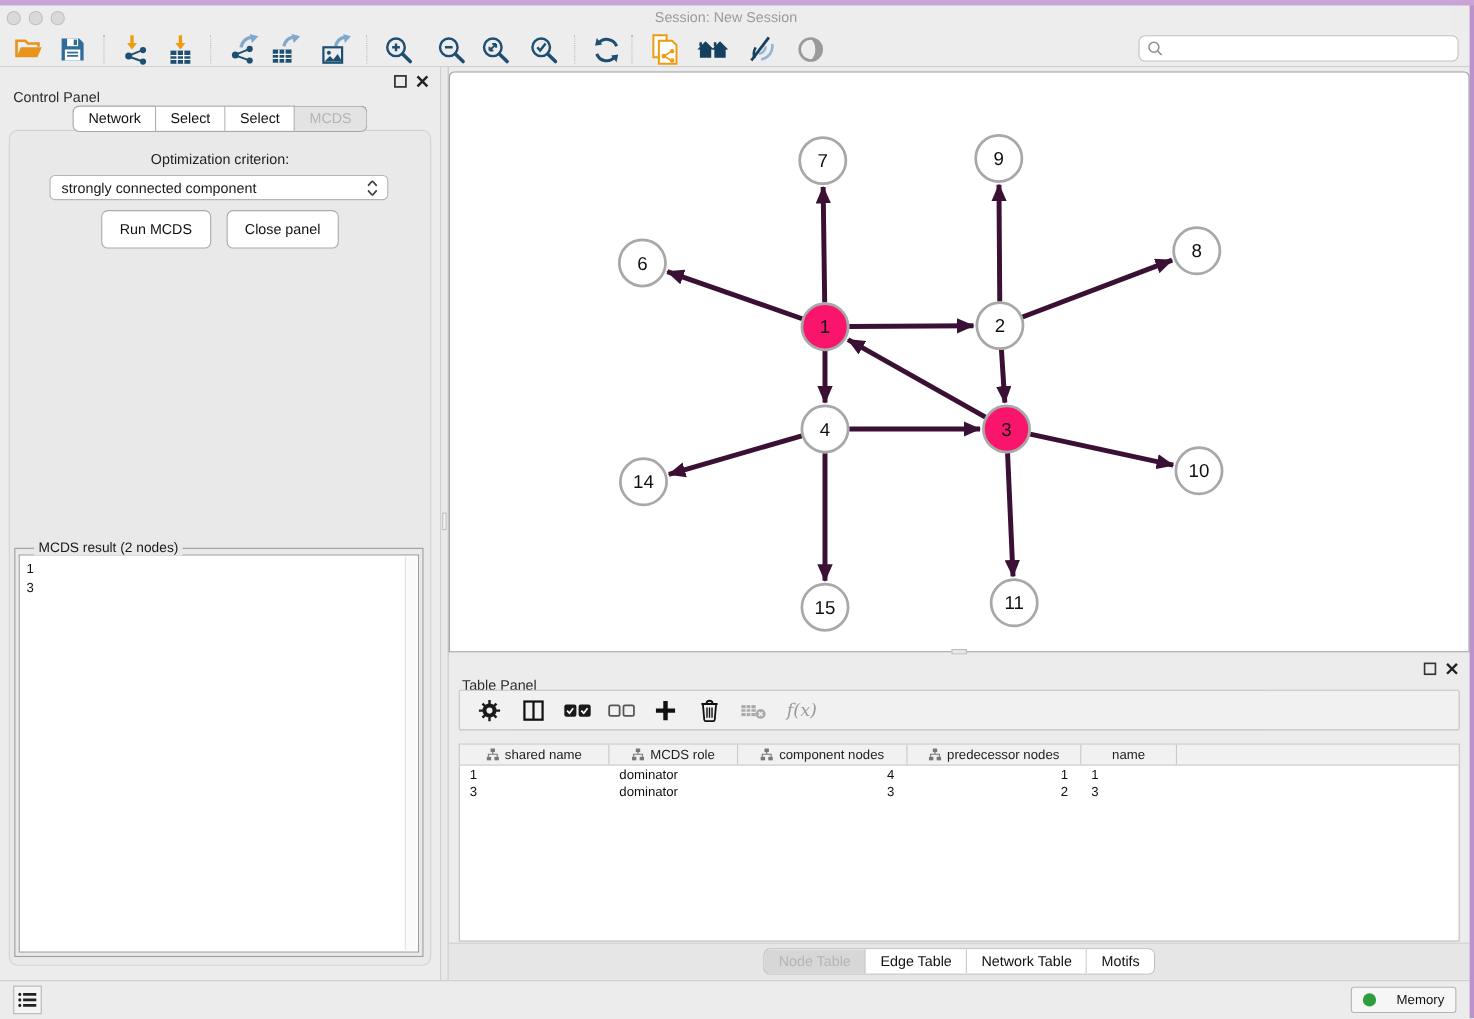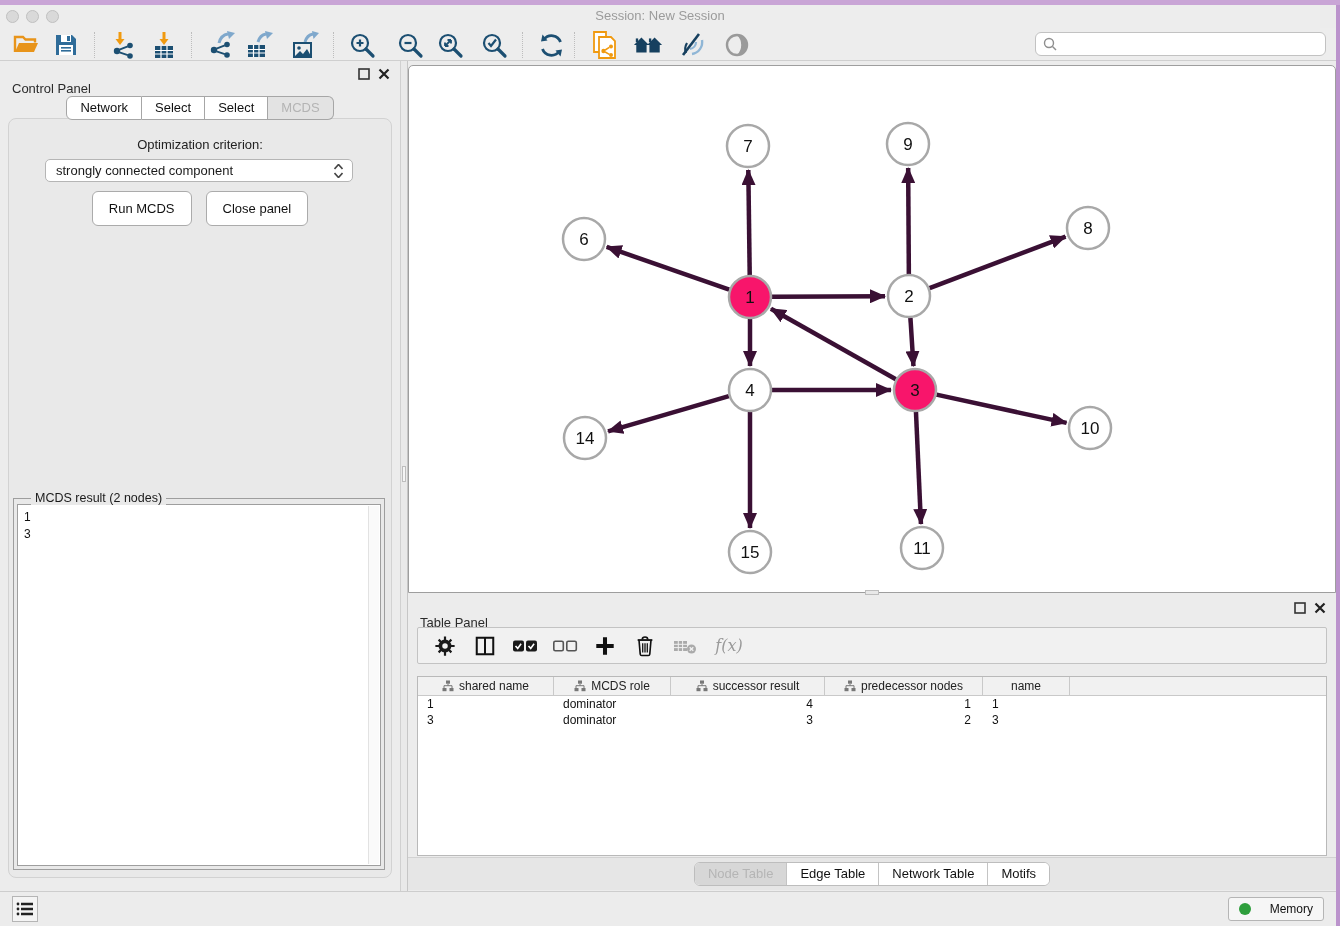--- a/index.html
+++ b/index.html
@@ -430,21 +430,21 @@
             </svg>
             <span>MCDS role</span>
           </div>
           <div class="th" style="width: 154px;">
             <svg width="12" height="12" viewBox="0 0 12 12">
               <rect x="4" y="0.5" width="4" height="3.2" fill="#777"></rect>
               <path d="M6,3.7 v2 M2,8 v-2.3 h8 v2.3" fill="none" stroke="#777" stroke-width="1"></path>
               <rect x="0.5" y="8" width="4" height="3.2" fill="#777"></rect>
               <rect x="7.5" y="8" width="4" height="3.2" fill="#777"></rect>
             </svg>
-            <span>successor result</span>
+            <span>component nodes</span>
           </div>
           <div class="th" style="width: 158px;">
             <svg width="12" height="12" viewBox="0 0 12 12">
               <rect x="4" y="0.5" width="4" height="3.2" fill="#777"></rect>
               <path d="M6,3.7 v2 M2,8 v-2.3 h8 v2.3" fill="none" stroke="#777" stroke-width="1"></path>
               <rect x="0.5" y="8" width="4" height="3.2" fill="#777"></rect>
               <rect x="7.5" y="8" width="4" height="3.2" fill="#777"></rect>
             </svg>
             <span>predecessor nodes</span>
           </div>

